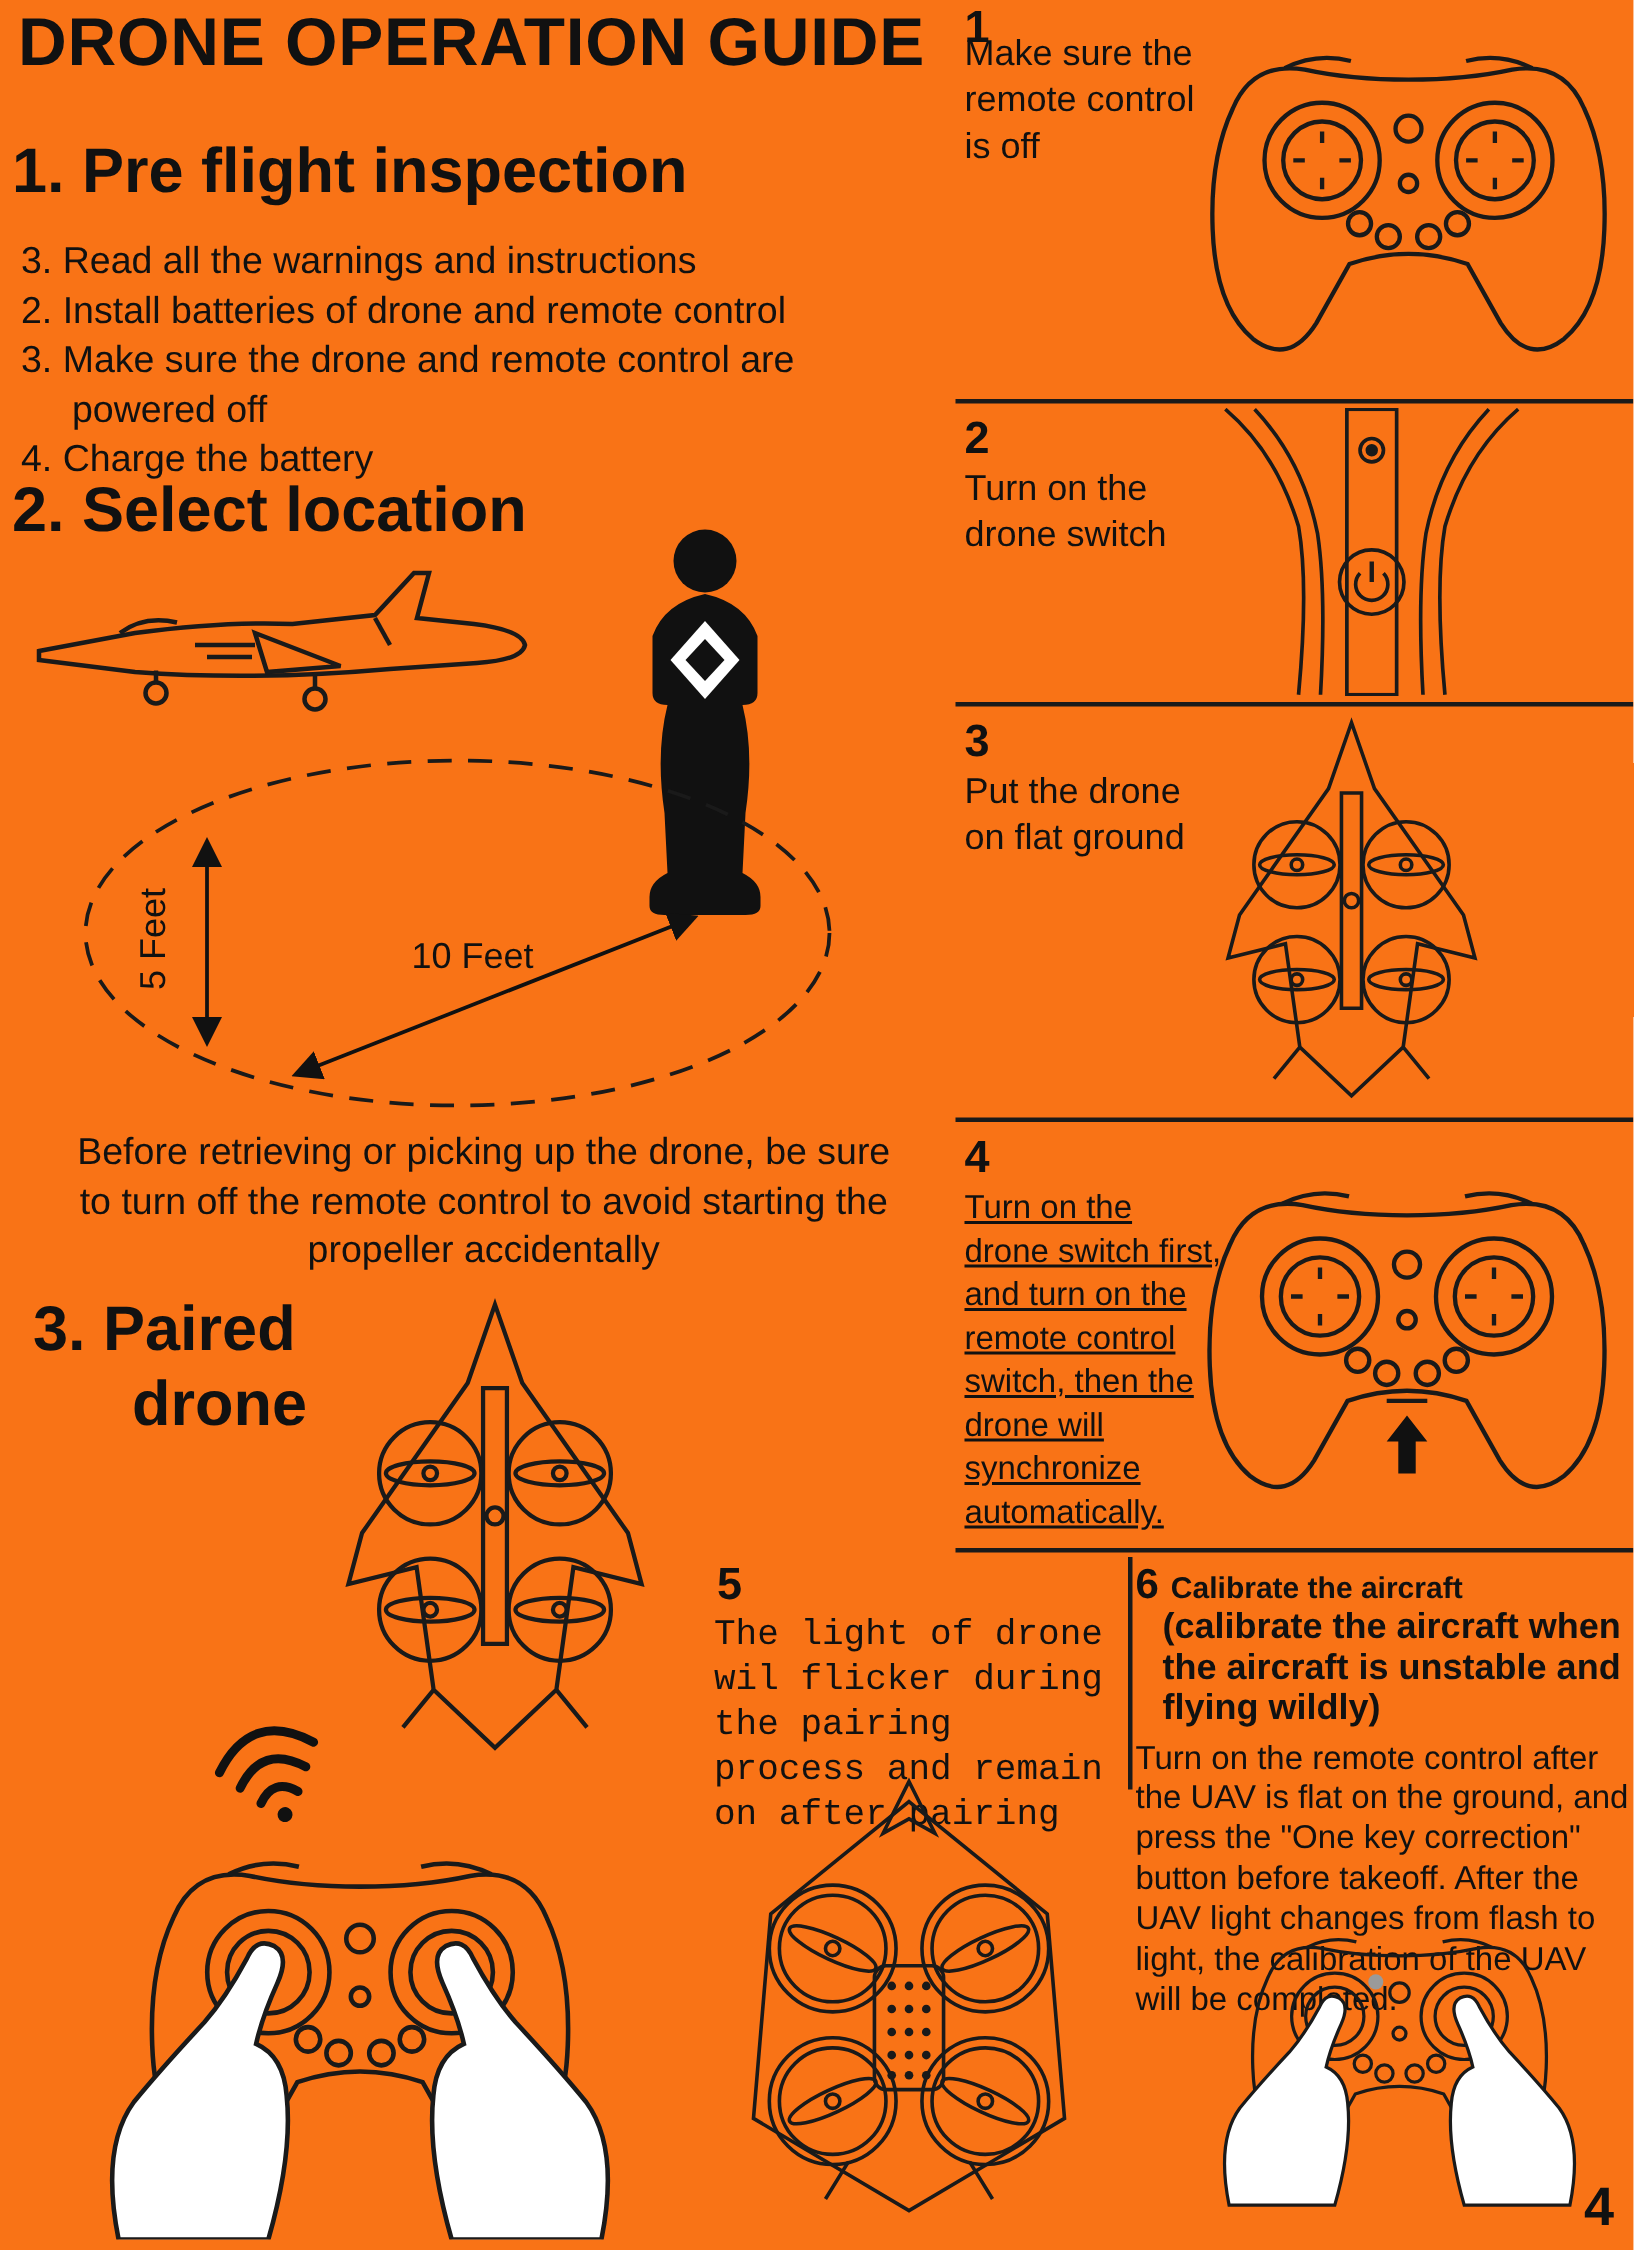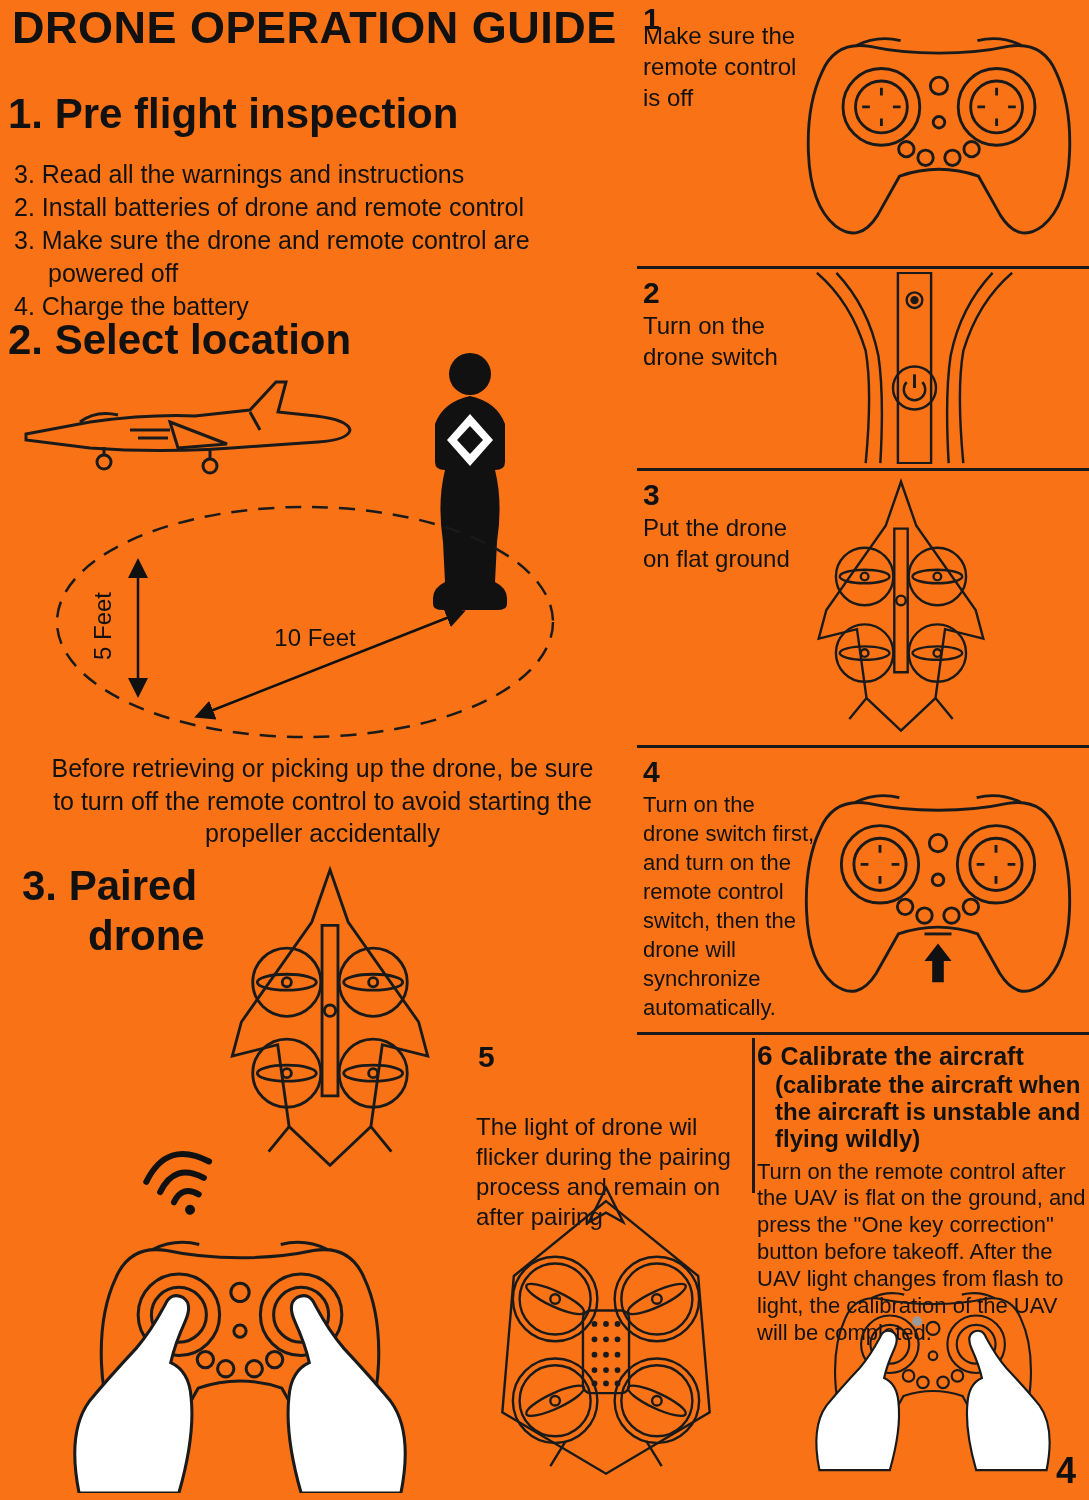--- a/index.html
+++ b/index.html
@@ -23,21 +23,21 @@
   .list div { padding-left: 34px; text-indent: -34px; }
   .caption { left: 40px; top: 752px; width: 565px; font-size: 25px; line-height: 1.3; text-align: center; }
   .step-num { font-size: 30px; font-weight: bold; }
   .step-text { font-size: 24px; line-height: 1.3; }
   .divider-h { background: #1a1a1a; height: 3px; }
   .divider-v { background: #1a1a1a; width: 3px; }
   .feet-label { font-size: 24px; text-align: center; }
   .rot90 { transform: rotate(-90deg); }
   .s6 { left: 757px; top: 1040px; width: 332px; }
   .s6-line1 { display: flex; align-items: baseline; gap: 8px; }
-  .s6-head { font-size: 25px; font-weight: bold; line-height: 1.12; }
+  .s6-head { font-size: 20px; font-weight: bold; line-height: 1.12; }
   .s6-sub  { font-size: 24px; font-weight: bold; line-height: 1.12; margin-left: 18px; }
   .s6-body { font-size: 22px; line-height: 1.22; margin-top: 6px; }
   .pagenum { left: 1056px; top: 1450px; font-size: 36px; font-weight: bold; }
   svg { display:block; width:100%; height:100%; }
 </style>
 </head>
 <body>
 
 <div class="page">
 
@@ -223,21 +223,21 @@
           <ellipse cx="148" cy="185" rx="26" ry="7"></ellipse>
           <circle cx="148" cy="185" r="4"></circle>
         <path d="M74,232 L56,254 M146,232 L164,254"></path>
       </g>
     </svg>
   </div>
 
   <div class="abs divider-h" style="left:637px; top:745px; width:452px;"></div>
 
   <div class="abs step-num" style="left:643px; top:755px;">4</div>
-  <div class="abs step-text" style="left:643px; top:790px; width:172px; font-size:22px; line-height:1.32;">Turn on the drone switch first, and turn on the remote control switch, then the drone will synchronize automatically.</div>
+  <div class="abs step-text" style="left:643px; top:790px; width:172px; font-size:22px; line-height:1.32;text-decoration:underline;">Turn on the drone switch first, and turn on the remote control switch, then the drone will synchronize automatically.</div>
   <div class="abs" style="left:793px; top:778px; width:290px; height:250px;">
     <svg viewBox="0 0 300 240">
       <g fill="none" stroke="#1a1a1a" stroke-width="3">
         <path d="M64,16 Q86,5 110,11 M236,16 Q214,5 190,11"></path>
         <path d="M150,24 Q190,24 222,17 Q258,11 272,44 Q288,78 286,128 Q284,182 258,204 Q233,223 214,193 L191,152 Q150,138 109,152 L86,193 Q67,223 42,204 Q16,182 14,128 Q12,78 28,44 Q42,11 78,17 Q110,24 150,24 Z"></path>
         <circle cx="90" cy="80" r="40"></circle>
           <circle cx="90" cy="80" r="27"></circle>
         <path d="M90,60 v8 M90,92 v8 M70,80 h8 M102,80 h8"></path>
         <circle cx="210" cy="80" r="40"></circle>
           <circle cx="210" cy="80" r="27"></circle>
@@ -251,21 +251,21 @@
         <path d="M136,152 h28"></path>
       </g>
       <path d="M150,162 l14,18 h-8 v22 h-12 v-22 h-8 Z" fill="#111"></path>
     </svg>
   </div>
 
   <div class="abs divider-h" style="left:637px; top:1032px; width:452px;"></div>
   <div class="abs divider-v" style="left:752px; top:1038px; height:155px;"></div>
 
   <div class="abs step-num" style="left:478px; top:1040px;">5</div>
-  <div class="abs step-text" style="left:476px; top:1112px; width:268px; line-height:1.25;">The light of drone wil flicker during the pairing process and remain on after pairing</div>
+  <div class="abs step-text" style="left:476px; top:1076px; width:268px; line-height:1.25;font-family:Liberation Mono, monospace;">The light of drone wil flicker during the pairing process and remain on after pairing</div>
   <div class="abs" style="left:462px; top:1180px; width:288px; height:310px;">
     <svg viewBox="0 0 300 315">
       <g fill="none" stroke="#1a1a1a" stroke-width="2.5">
         <path d="M150,4 L168,40 L150,30 L132,40 Z"></path>
         <path d="M150,18 L246,96 L258,238 L150,302 L42,238 L54,96 Z"></path>
         <circle cx="97" cy="120" r="44"></circle>
           <circle cx="97" cy="120" r="37"></circle>
         <ellipse cx="97" cy="120" rx="33" ry="8" transform="rotate(25 97 120)"></ellipse>
           <circle cx="97" cy="120" r="5"></circle>
         <circle cx="203" cy="120" r="44"></circle>

